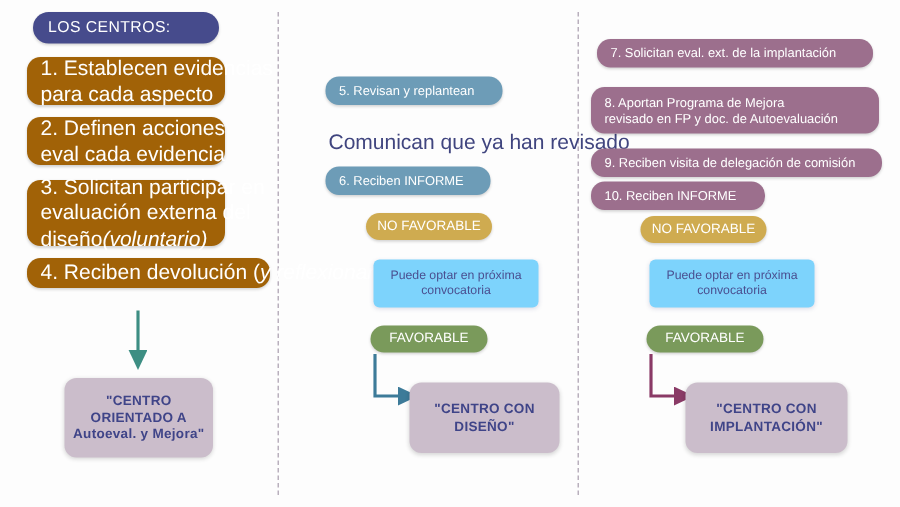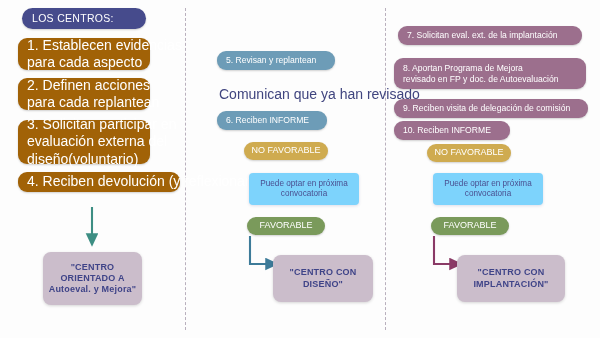--- a/index.html
+++ b/index.html
@@ -118,21 +118,21 @@
   }
 
   
   .plaintext {
     position: absolute;
     color: #40457f;
     font-size: 14px;
     white-space: nowrap;
   }
 
-  .ital { }
+  .ital { font-style: italic; }
 
   
   .divider {
     position: absolute;
     width: 0;
     border-left: 1px dashed #b9b0bd;
   }
 
   svg.arrows {
     position: absolute;
@@ -173,21 +173,21 @@
     <span class="ln">LOS CENTROS:</span>
   </div>
 
   <div class="pill teal" style="left:18px; top:38px; width:132px; height:32px;">
     <span class="ln">1. Establecen evidencias</span>
     <span class="ln">para cada aspecto</span>
   </div>
 
   <div class="pill teal" style="left:18px; top:78px; width:132px; height:32px;">
     <span class="ln">2. Definen acciones</span>
-    <span class="ln"> para cada replantean</span>
+    <span class="ln"> eval cada evidencia</span>
   </div>
 
   <div class="pill teal" style="left:18px; top:120px; width:132px; height:44px;">
     <span class="ln">3. Solicitan participar en</span>
     <span class="ln">evaluación externa del</span>
     <span class="ln"><span>diseño</span><span class="ital">(voluntario)</span></span>
   </div>
 
   <div class="pill teal" style="left:18px; top:172px; width:162px; height:20px;">
     <span class="ln"><span>4. Reciben devolución (</span><span class="ital">y reflexionan)</span></span>

